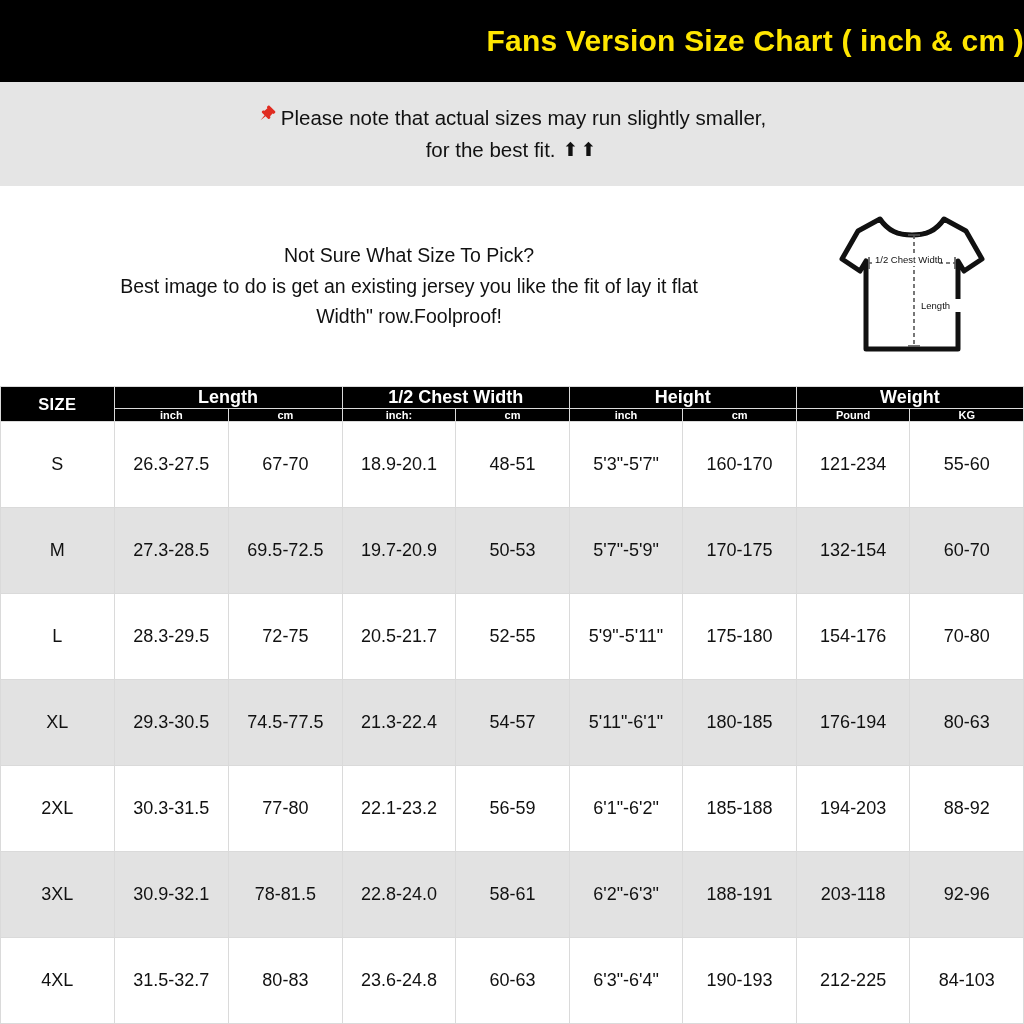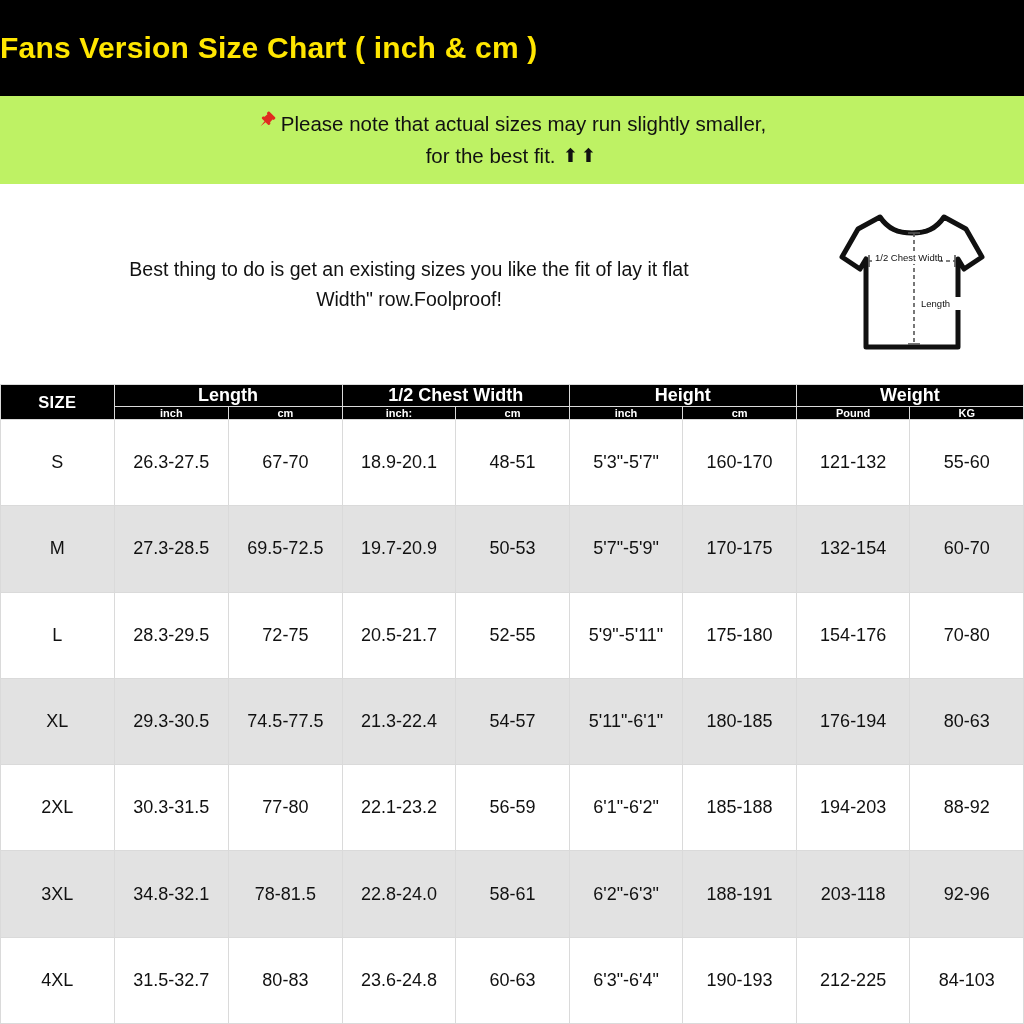--- a/index.html
+++ b/index.html
@@ -7,35 +7,35 @@
     width: 1024px; height: 1024px;
     font-family: "Liberation Sans", sans-serif;
     background: #ffffff;
     overflow: hidden;
   }
   .page { width: 1024px; height: 1024px; display: flex; flex-direction: column; }
 
   
   .header {
     background: #000000;
-    height: 96px;
-    display: flex; align-items: center; justify-content: flex-start;
+    height: 82px;
+    display: flex; align-items: center; justify-content: flex-end;
   }
   .header-title {
     color: #ffe600;
     font-size: 30px;
     font-weight: bold;
     letter-spacing: 0.2px;
     text-align: center;
   }
 
   
   .notice {
-    background: #bef264;
-    height: 88px;
+    background: #e5e5e5;
+    height: 104px;
     display: flex; flex-direction: column;
     align-items: center; justify-content: center;
     padding: 0 24px;
   }
   .notice-line {
     font-size: 20.5px;
     color: #111;
     line-height: 1.55;
     display: flex; align-items: center; justify-content: center;
     white-space: nowrap;
@@ -137,21 +137,22 @@
       <span>Please note that actual sizes may run slightly smaller,</span>
     </div>
     <div class="notice-line">
       <span> for the best fit.</span>
       <span class="arrows">⬆⬆</span>
     </div>
   </div>
 
   <div class="help">
     <div class="help-text">
-      <span class="l1">Best thing to do is get an existing sizes you like the fit of lay it flat</span>
+      <span class="l1">Not Sure What Size To Pick?</span>
+      <span class="l1">Best image to do is get an existing jersey you like the fit of lay it flat</span>
       <span class="l1">Width" row.Foolproof!</span>
     </div>
 
     <div class="shirt-wrap">
       <svg width="180" height="170" viewBox="0 0 180 170" aria-hidden="true">
 
         <path d="M58 18 L36 30 L20 58 L38 70 L44 60 L44 148 L136 148 L136 60 L142 70 L160 58 L144 30 L122 18
                  C114 30 104 34 90 34 C76 34 66 30 58 18 Z" fill="#ffffff" stroke="#111111" stroke-width="5" stroke-linejoin="round"></path>
 
         <path d="M58 18 C66 30 76 34 90 34 C104 34 114 30 122 18" fill="none" stroke="#111111" stroke-width="4"></path>
@@ -206,21 +207,21 @@
       </thead>
       <tbody>
         <tr>
           <td class="size-cell">S</td>
           <td>26.3-27.5</td>
           <td>67-70</td>
           <td>18.9-20.1</td>
           <td>48-51</td>
           <td>5'3"-5'7"</td>
           <td>160-170</td>
-          <td>121-132</td>
+          <td>121-234</td>
           <td>55-60</td>
         </tr>
         <tr class="alt">
           <td class="size-cell">M</td>
           <td>27.3-28.5</td>
           <td>69.5-72.5</td>
           <td>19.7-20.9</td>
           <td>50-53</td>
           <td>5'7"-5'9"</td>
           <td>170-175</td>
@@ -255,21 +256,21 @@
           <td>77-80</td>
           <td>22.1-23.2</td>
           <td>56-59</td>
           <td>6'1"-6'2"</td>
           <td>185-188</td>
           <td>194-203</td>
           <td>88-92</td>
         </tr>
         <tr class="alt">
           <td class="size-cell">3XL</td>
-          <td>34.8-32.1</td>
+          <td>30.9-32.1</td>
           <td>78-81.5</td>
           <td>22.8-24.0</td>
           <td>58-61</td>
           <td>6'2"-6'3"</td>
           <td>188-191</td>
           <td>203-118</td>
           <td>92-96</td>
         </tr>
         <tr>
           <td class="size-cell">4XL</td>

